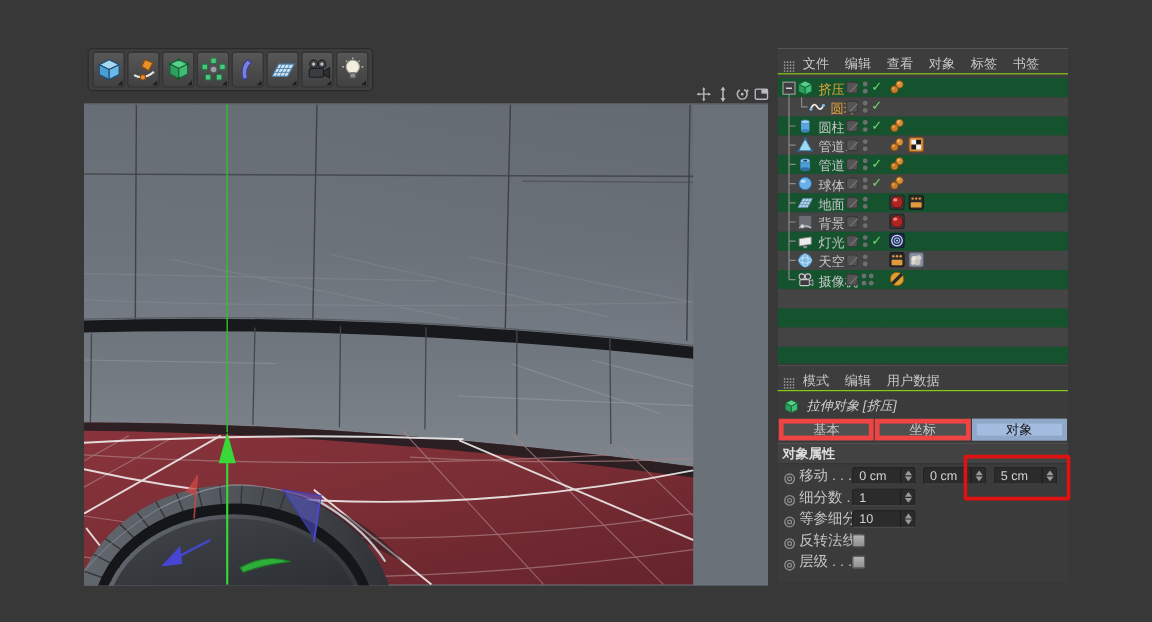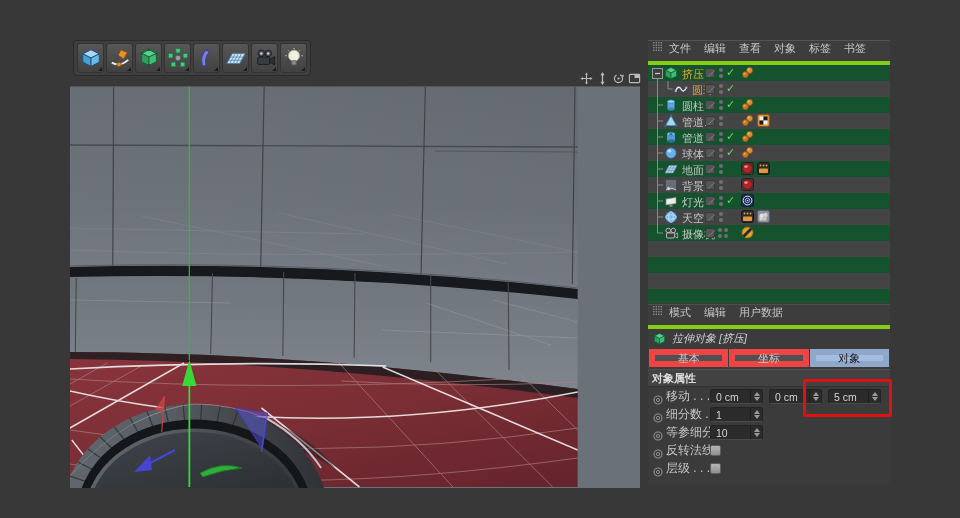--- a/index.html
+++ b/index.html
@@ -16,22 +16,22 @@
   .tb-btn .corner{position:absolute;right:1px;bottom:1px;width:0;height:0;
           border-left:4px solid transparent;border-bottom:4px solid #1d1d1d;}
   
   #nav-icons{left:580px;top:72px;display:flex;gap:3px;}
   .nav-ic{width:13px;height:13px;display:flex;align-items:center;justify-content:center;cursor:pointer;}
   #viewport{left:70px;top:86px;width:570px;height:401px;background:#6b7178;border-top:1px solid #54575c;}
   #viewport svg{display:block;}
   
   .panel{background:#3d3d3d;box-sizing:border-box;}
   #om-panel{left:648px;top:40px;width:242px;height:262px;border-top:1px solid #555;}
-  .menubar{height:20px;display:flex;align-items:flex-start;background:#3d3d3d;
-           border-bottom:4px solid #84cc16;color:#c6c6c6;font-size:11px;}
+  .menubar{height:20px;display:flex;align-items:flex-end;background:#3d3d3d;
+           border-bottom:1px solid #84cc16;color:#c6c6c6;font-size:11px;}
   .menubar .grip{margin:0 6px 0 4px;display:flex;}
   .menu-item{margin-right:13px;cursor:pointer;white-space:nowrap;}
   #om-rows{position:absolute;left:0;top:24px;width:242px;height:238px;overflow:hidden;}
   .om-row{position:relative;height:16px;width:100%;}
   .om-row.even{background:#14532d;} .om-row.odd{background:#444444;}
   .om-row .name{position:absolute;top:2px;font-size:11px;color:#c4c4c4;white-space:nowrap;cursor:pointer;}
   .om-row .name.sel{color:#e2a23c;}
   .om-row svg.obj-ic{position:absolute;top:1px;width:14px;height:14px;cursor:pointer;}
   .colsep{position:absolute;top:0;width:1px;height:238px;background:#363636;}
   #tree-overlay{position:absolute;left:0;top:0;pointer-events:none;}
@@ -41,21 +41,21 @@
   .vdots{position:absolute;cursor:pointer;}
   .dot{position:absolute;width:4px;height:4px;border-radius:50%;background:#6f6f6f;}
   .tag{position:absolute;top:1px;width:13px;height:13px;cursor:pointer;}
   
   #am-panel{left:648px;top:304px;width:242px;height:182px;background:#3b3b3b;border-top:1px solid #4e4e4e;}
   #am-head{position:absolute;left:0;top:24px;height:18px;width:100%;display:flex;align-items:center;
            color:#cdcdcd;font-size:11px;font-style:italic;}
   #am-head svg{width:13px;height:13px;margin:0 6px 0 5px;}
   #am-tabs{position:absolute;left:1px;top:44px;width:240px;height:18px;display:flex;gap:1px;}
   .am-tab{flex:1;background:#505050;color:#c8c8c8;font-size:11px;display:flex;align-items:center;
-          justify-content:center;cursor:pointer;border:6px solid #ef4444;box-sizing:border-box;}
+          justify-content:center;cursor:pointer;border:4px solid #ef4444;box-sizing:border-box;}
   .am-tab.active{background:#a3bcdf;color:#15151a;border-color:#8fa8ca;}
   #am-section{position:absolute;left:0;top:64px;width:100%;height:16px;background:#424242;
               border-top:1px solid #4f4f4f;border-bottom:1px solid #323232;display:flex;align-items:center;}
   #am-section span{font-size:11px;font-weight:bold;color:#dcdcdc;margin-left:4px;}
   #am-rows{position:absolute;left:0;top:82px;width:100%;}
   .am-row{position:relative;height:18px;display:flex;align-items:center;}
   .kf{margin-left:5px;width:10px;height:10px;}
   .am-label{font-size:12px;color:#c6c6c6;width:44px;margin-left:3px;white-space:nowrap;overflow:hidden;}
   .field{position:relative;width:53px;height:15px;background:#2b2b2b;border-radius:3px;margin-right:6px;
          border:1px solid #232323;border-bottom-color:#4a4a4a;box-sizing:border-box;cursor:text;}

